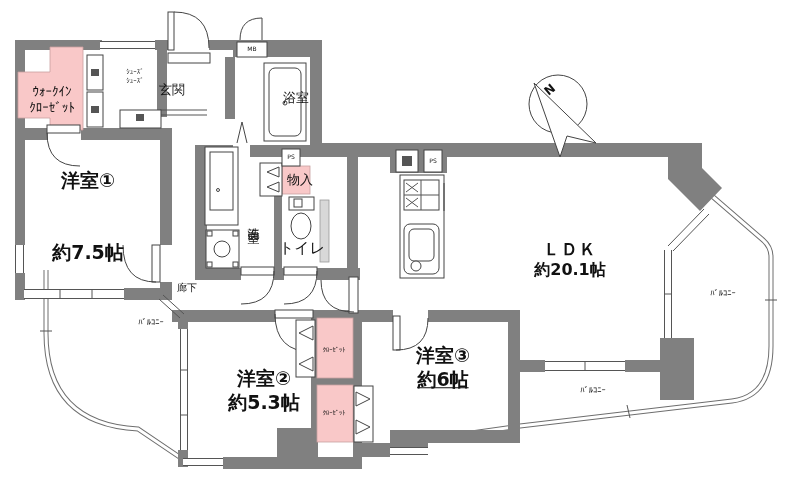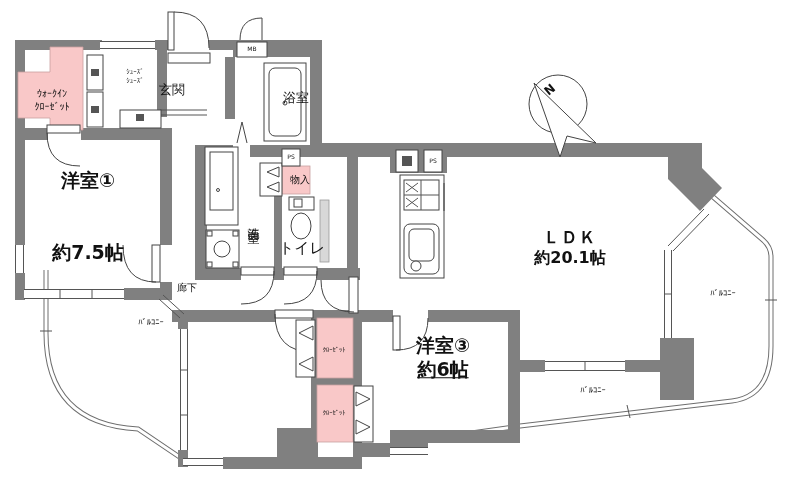--- a/index.html
+++ b/index.html
@@ -228,43 +228,47 @@
         <rect class="dk" x="91" y="106" width="8" height="7"></rect>
     <rect class="fx" x="120" y="110" width="41" height="18"></rect>
         <rect class="dk" x="136" y="114" width="8" height="7"></rect>
   </g>
   <g>
     <circle class="a" cx="558" cy="104" r="29"></circle>
     <path class="t" d="M534,83 L596,143 L567,136 L560,157 Z"></path>
   </g>
 </svg>
 
-  <div class="lbl xxs" style="left:52px;top:100px;font-size:10px;">
+  <div class="lbl xxs" style="left:52px;top:100px;font-size:13px;">
     <span style="display:block;">ｳｫｰｸｲﾝ</span>
     <span style="display:block;">ｸﾛｰｾﾞｯﾄ</span>
   </div>
   <div class="lbl xxs" style="left:135px;top:77px;">
     <span style="display:block;">ｼｭｰｽﾞ</span>
     <span style="display:block;">ｼｭｰｽﾞ</span>
   </div>
   <div class="lbl mid" style="left:172px;top:90px;">玄関</div>
   <div class="lbl mid" style="left:251px;top:98px;margin-left:45px;">浴室</div>
   <div class="lbl vert" style="left:253px;top:221px;">洗面室</div>
-  <div class="lbl" style="left:296px;top:180px;font-size:10px;padding-left:8px;">物入</div>
+  <div class="lbl" style="left:296px;top:180px;font-size:13px;padding-left:8px;">物入</div>
   <div class="lbl sm" style="left:302px;top:248px;">トイレ</div>
   <div class="lbl big" style="left:88px;top:217px;">
     <span style="display:block;">洋室①</span>
     <span style="display:block;margin-top:48px;">約7.5帖</span>
   </div>
   <div class="lbl sm" style="left:187px;top:288px;font-size:10px;">廊下</div>
-  <div class="lbl" style="left:570px;top:248px;">
+  <div class="lbl" style="left:570px;top:260px;">
     <span class="ldk-name" style="display:block;">ＬＤＫ</span>
     <span class="ldk-size" style="display:block;">約20.1帖</span>
   </div>
-  <div class="lbl big" style="left:443px;top:358px;">
+  <div class="lbl big" style="left:264px;top:391px;">
+    <span style="display:block;">洋室②</span>
+    <span style="display:block;">約5.3帖</span>
+  </div>
+  <div class="lbl big" style="left:443px;top:368px;">
     <span style="display:block;">洋室③</span>
     <span style="display:block;text-decoration:underline;">約6帖</span>
   </div>
   <div class="lbl tiny" style="left:334px;top:350px;">ｸﾛｰｾﾞｯﾄ</div>
   <div class="lbl tiny" style="left:334px;top:413px;">ｸﾛｰｾﾞｯﾄ</div>
   <div class="lbl xs" style="left:151px;top:322px;">ﾊﾞﾙｺﾆｰ</div>
   <div class="lbl xs" style="left:723px;top:293px;">ﾊﾞﾙｺﾆｰ</div>
   <div class="lbl xs" style="left:593px;top:390px;">ﾊﾞﾙｺﾆｰ</div>
   <div class="lbl tiny" style="left:252px;top:49px;font-size:6px;">MB</div>
   <div class="lbl tiny" style="left:291px;top:157px;font-size:6px;">PS</div>

